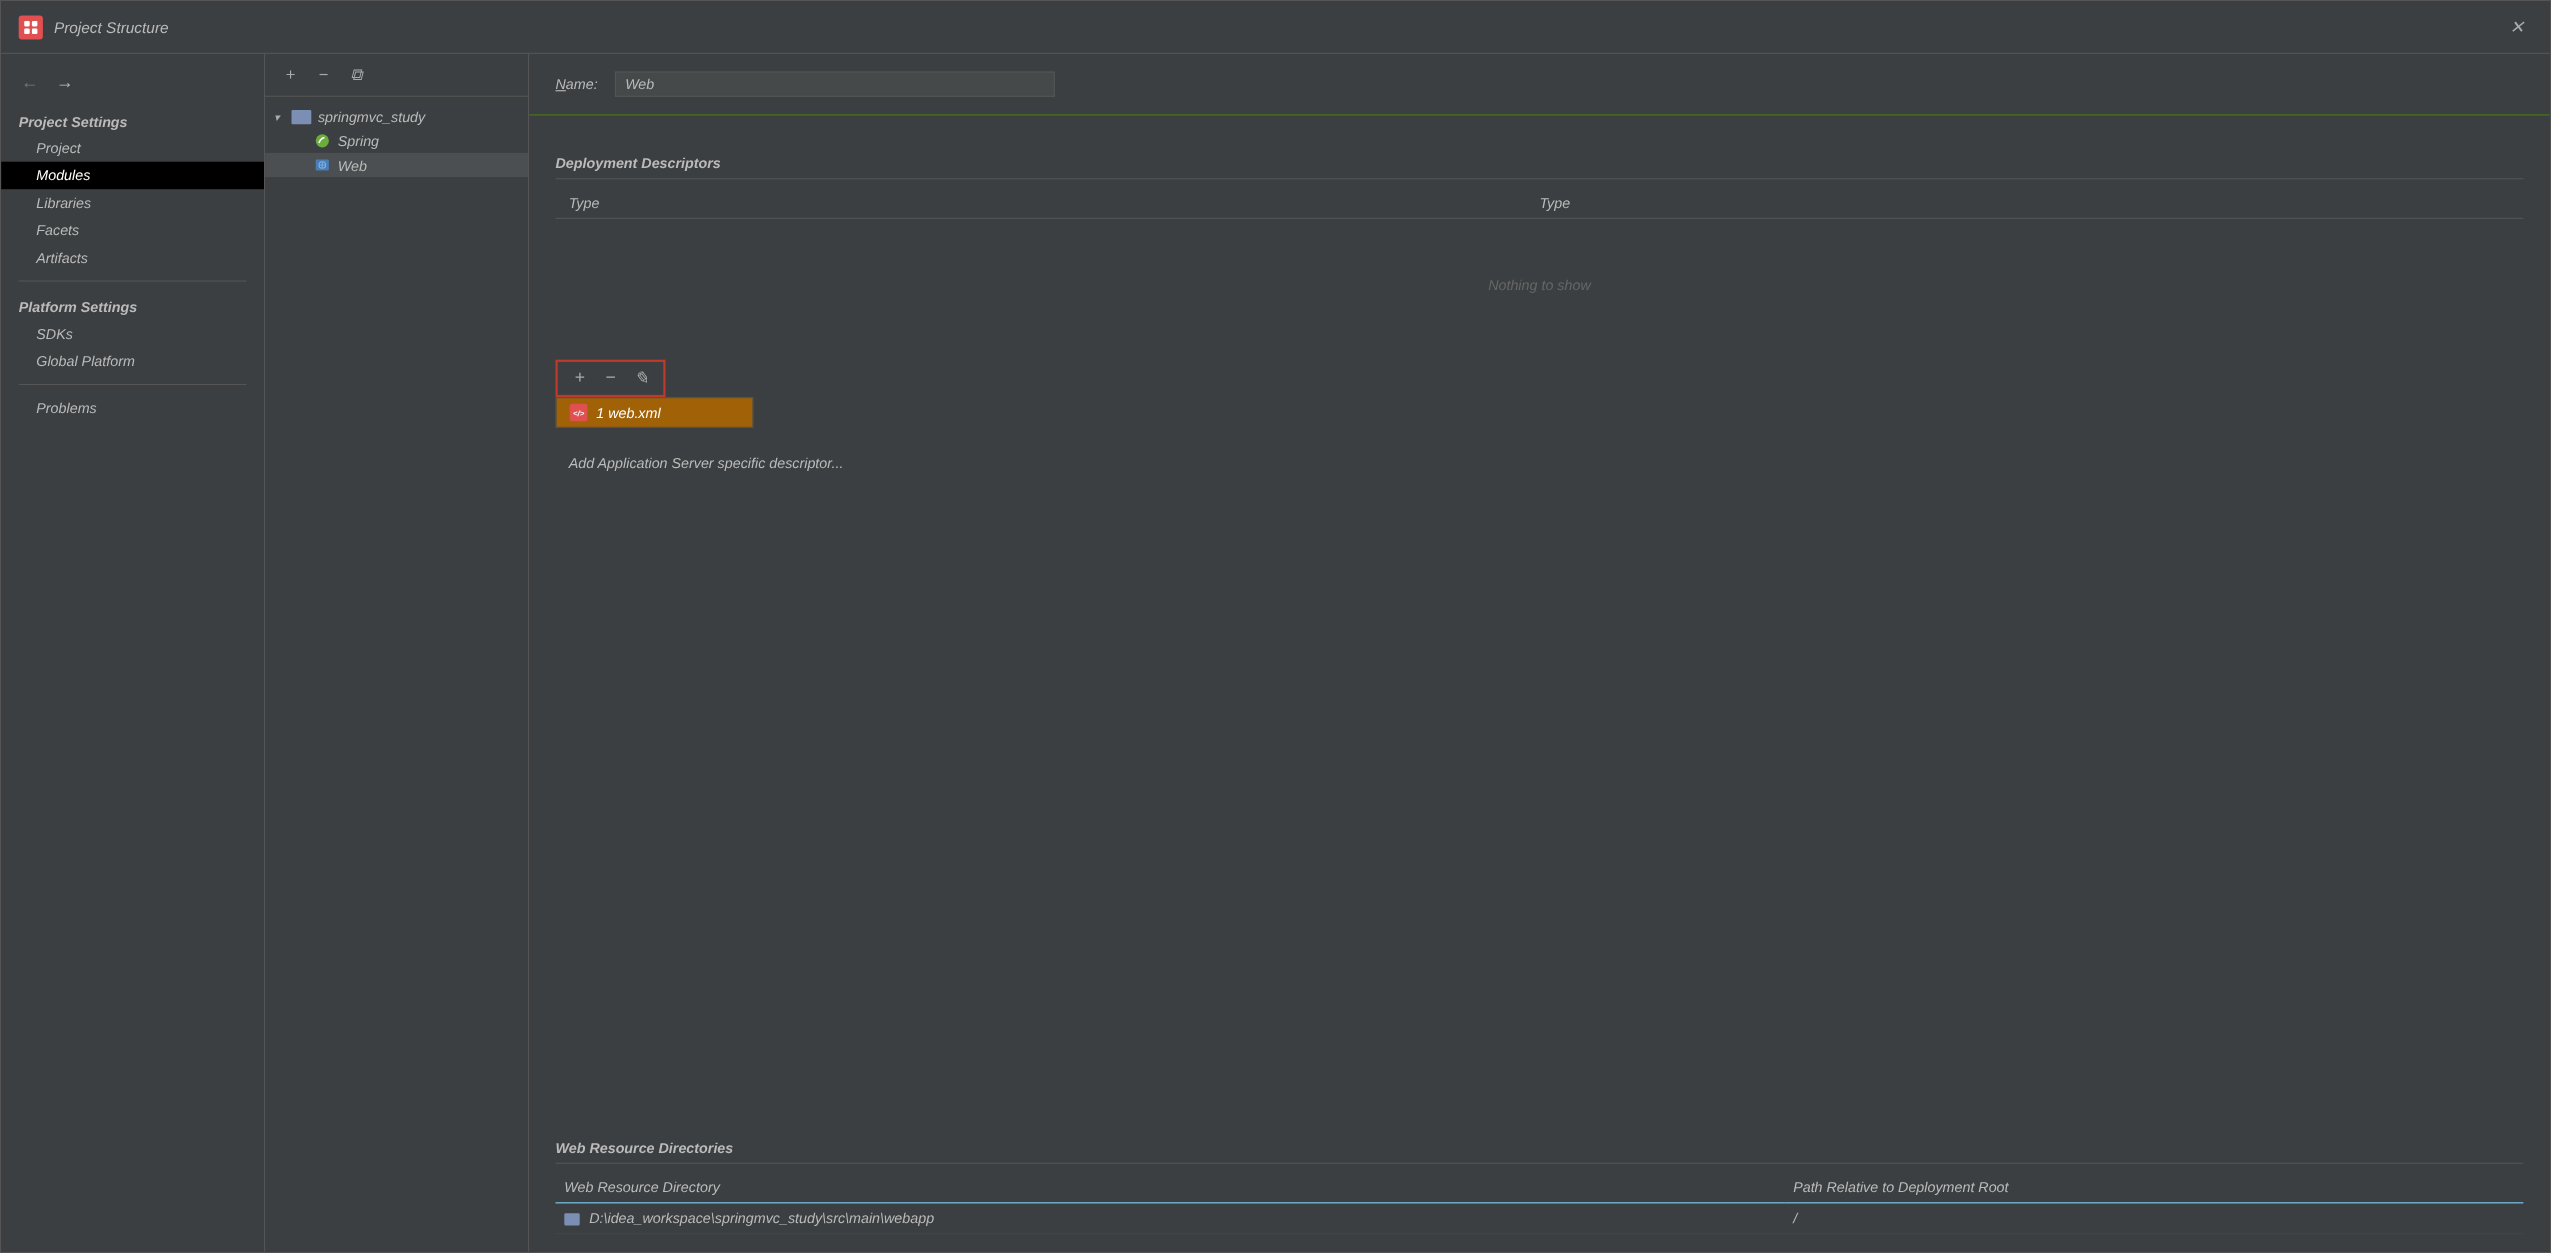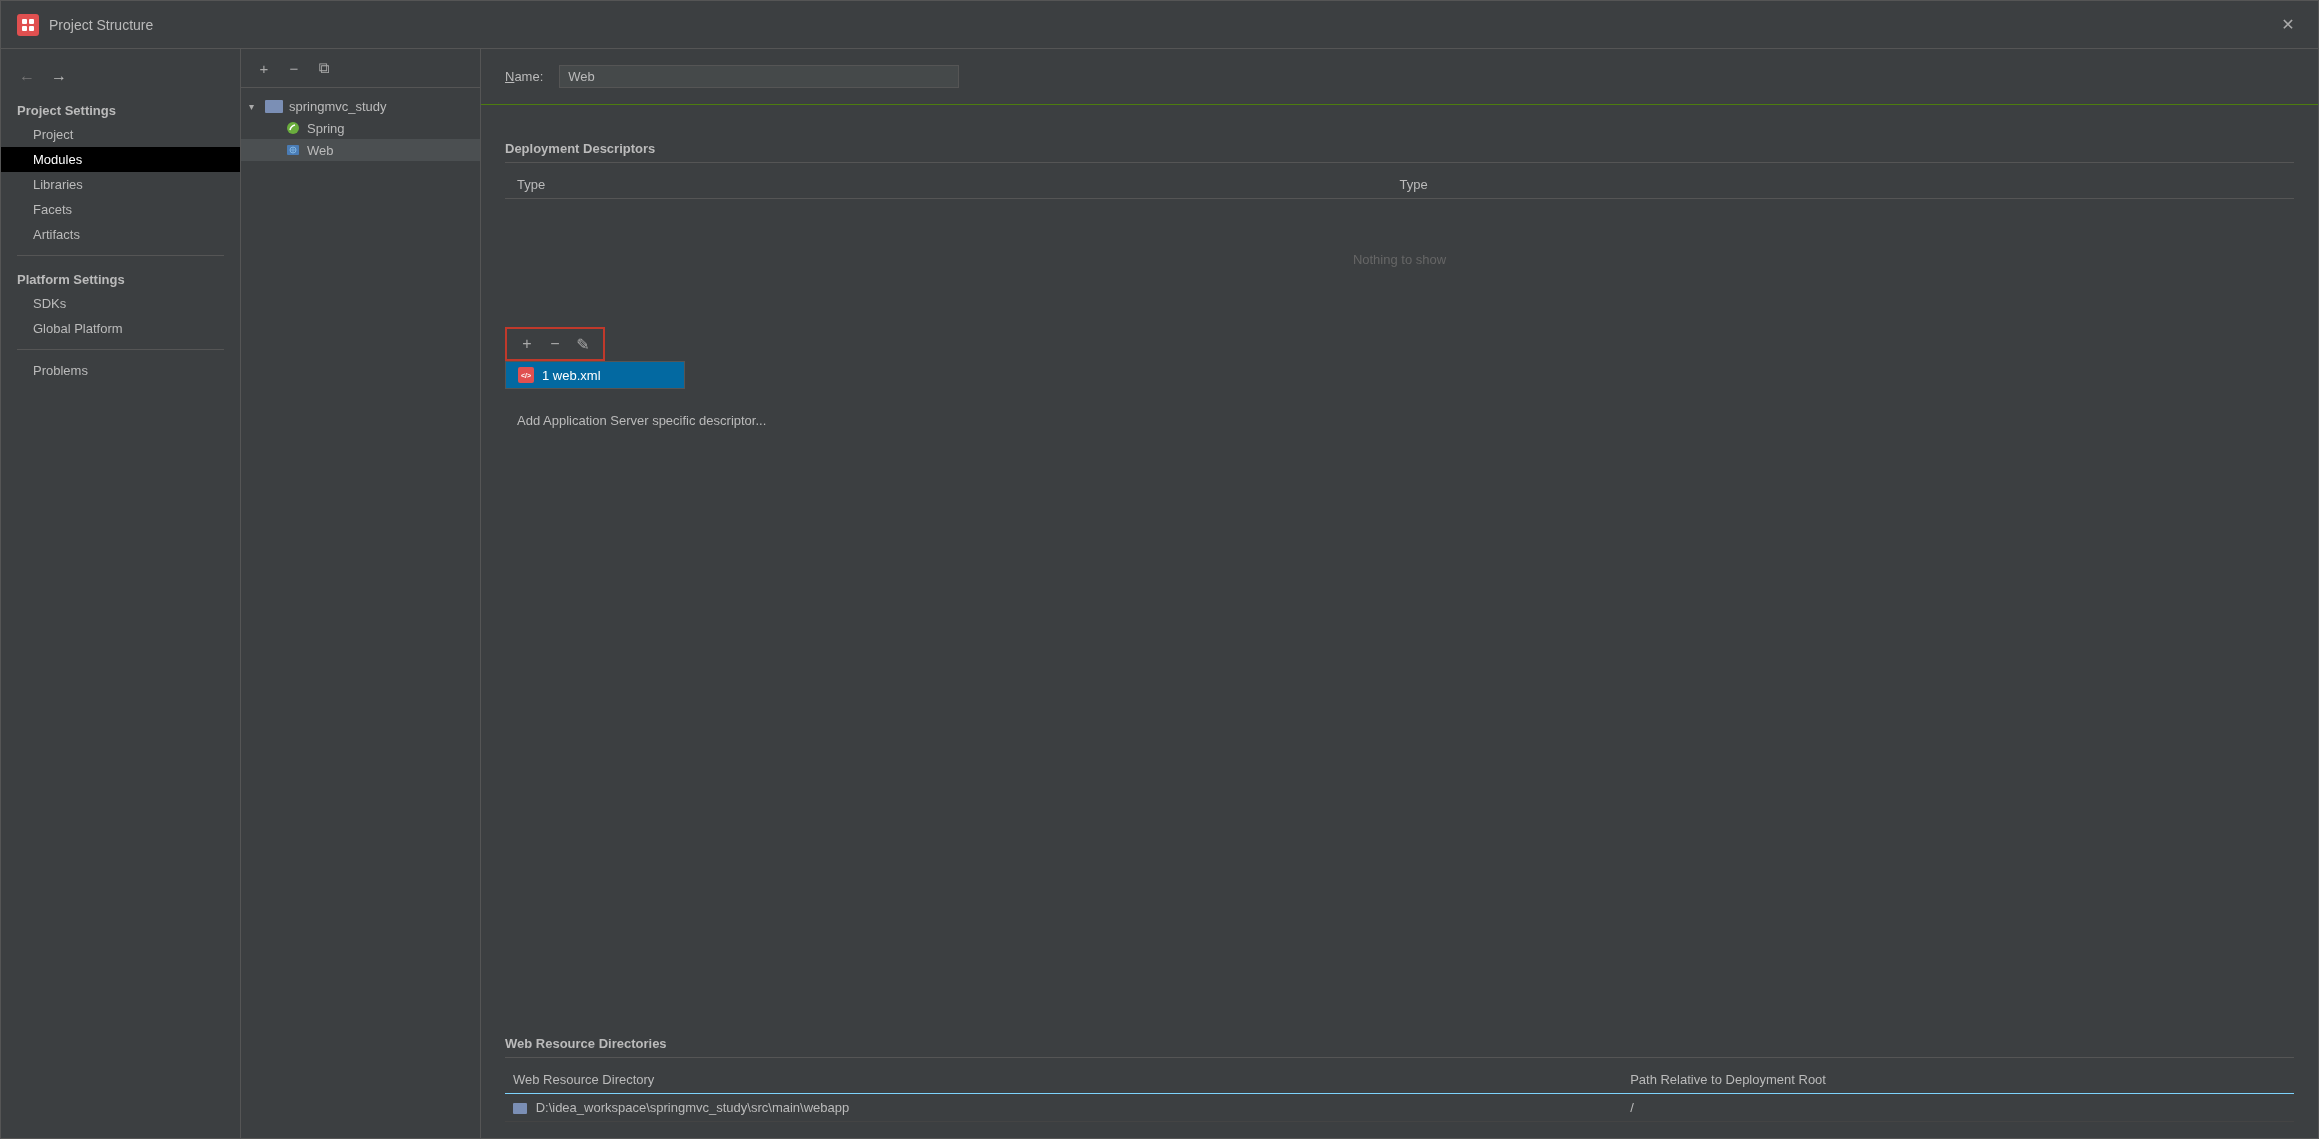--- a/index.html
+++ b/index.html
@@ -12,20 +12,21 @@
       height: 1139px;
       overflow: hidden;
     }
     .dialog {
       width: 2319px;
       height: 1139px;
       background: #3c3f41;
       display: flex;
       flex-direction: column;
       border: 1px solid #555;
+      font-style: italic;
     }
     .title-bar {
       background: #3c3f41;
       height: 48px;
       display: flex;
       align-items: center;
       padding: 0 16px;
       border-bottom: 1px solid #555;
       flex-shrink: 0;
     }
@@ -383,21 +384,21 @@
 
         
         <div style="margin-top:8px; position:relative; display:inline-block;">
           <div style="display:inline-flex;align-items:center;gap:8px;padding:5px 10px;border:2px solid #c0392b;background:#3c3f41;">
             <div class="sub-toolbar-btn" style="color:#aaa;font-size:16px;width:20px;height:20px;display:flex;align-items:center;justify-content:center;cursor:pointer;">+</div>
             <div class="sub-toolbar-btn" style="color:#aaa;font-size:16px;width:20px;height:20px;display:flex;align-items:center;justify-content:center;cursor:pointer;">−</div>
             <div class="sub-toolbar-btn" style="color:#aaa;font-size:16px;width:20px;height:20px;display:flex;align-items:center;justify-content:center;cursor:pointer;">✎</div>
           </div>
           
           <div style="position:absolute;left:0;top:100%;background:#3c3f41;border:1px solid #555;z-index:10;min-width:180px;">
-            <div style="display:flex;align-items:flex-end;gap:8px;padding:5px 12px;background:#0369a1;color:white;font-size:13px;cursor:pointer;">
+            <div style="display:flex;align-items:flex-end;gap:8px;padding:5px 12px;background:#a16207;color:white;font-size:13px;cursor:pointer;">
               <div style="display:flex;align-items:center;justify-content:center;width:16px;height:16px;background:#e05050;border-radius:2px;font-size:7px;color:white;font-weight:bold;flex-shrink:0;">
                 <svg width="12" height="12" viewBox="0 0 12 12">
                   <text x="1" y="9" font-size="7" fill="white" font-family="Arial" font-weight="bold">&lt;/&gt;</text>
                 </svg>
               </div>
               <span><span>1</span>&nbsp;<span>web.xml</span></span>
             </div>
           </div>
         </div>
         

